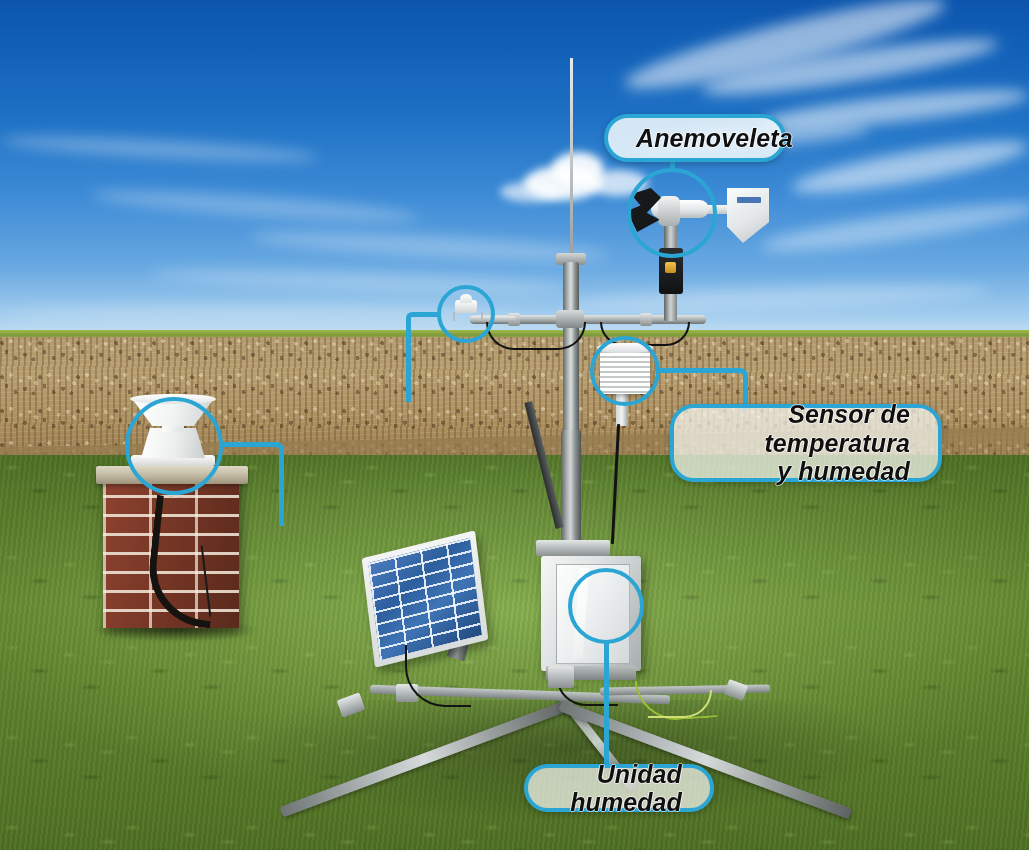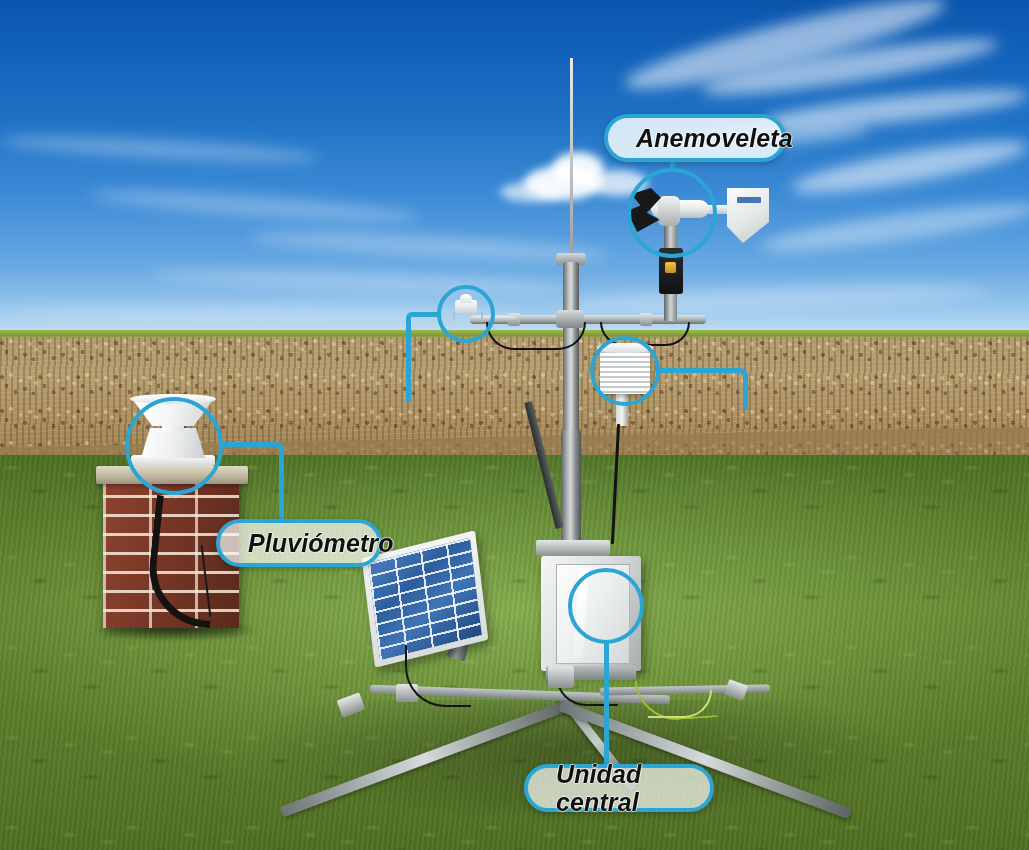--- a/index.html
+++ b/index.html
@@ -414,20 +414,21 @@
   
   .label{
     position:absolute;
     border:4px solid #2ba6d4;
     border-radius:24px;
     background:rgba(247,248,243,.72);
     box-sizing:border-box;
     display:flex;align-items:center;
     padding:6px 28px;
     box-shadow:0 2px 6px rgba(0,0,0,.25);
+    text-align:right;
   }
   .label span{
     font-style:italic;
     font-weight:bold;
     color:#101010;
     font-size:25px;
     line-height:1.14;
     letter-spacing:.1px;
     white-space:pre-line;
     text-shadow:
@@ -555,22 +556,23 @@
   <div class="ring" style="left:437px;top:285px;width:58px;height:58px;"></div>
   <div class="ring" style="left:590px;top:336px;width:70px;height:70px;"></div>
   <div class="ring" style="left:125px;top:397px;width:98px;height:98px;"></div>
   <div class="ring" style="left:568px;top:568px;width:76px;height:76px;"></div>
 
   <div class="label sky-tone" style="left:604px;top:114px;width:182px;height:48px;">
     <span>Anemoveleta</span>
   </div>
 
 
-
-  <div class="label" style="left:216px;top:519px;width:166px;height:48px;">
-    <span>Pluviómetro</span>
+  <div class="label" style="left:670px;top:404px;width:272px;height:78px;align-items:center;">
+    <span>Sensor de temperatura
+y humedad</span>
   </div>
 
+
   <div class="label" style="left:524px;top:764px;width:190px;height:48px;">
-    <span>Unidad central</span>
+    <span>Unidad humedad</span>
   </div>
 
 </div>
 
 </body></html>

